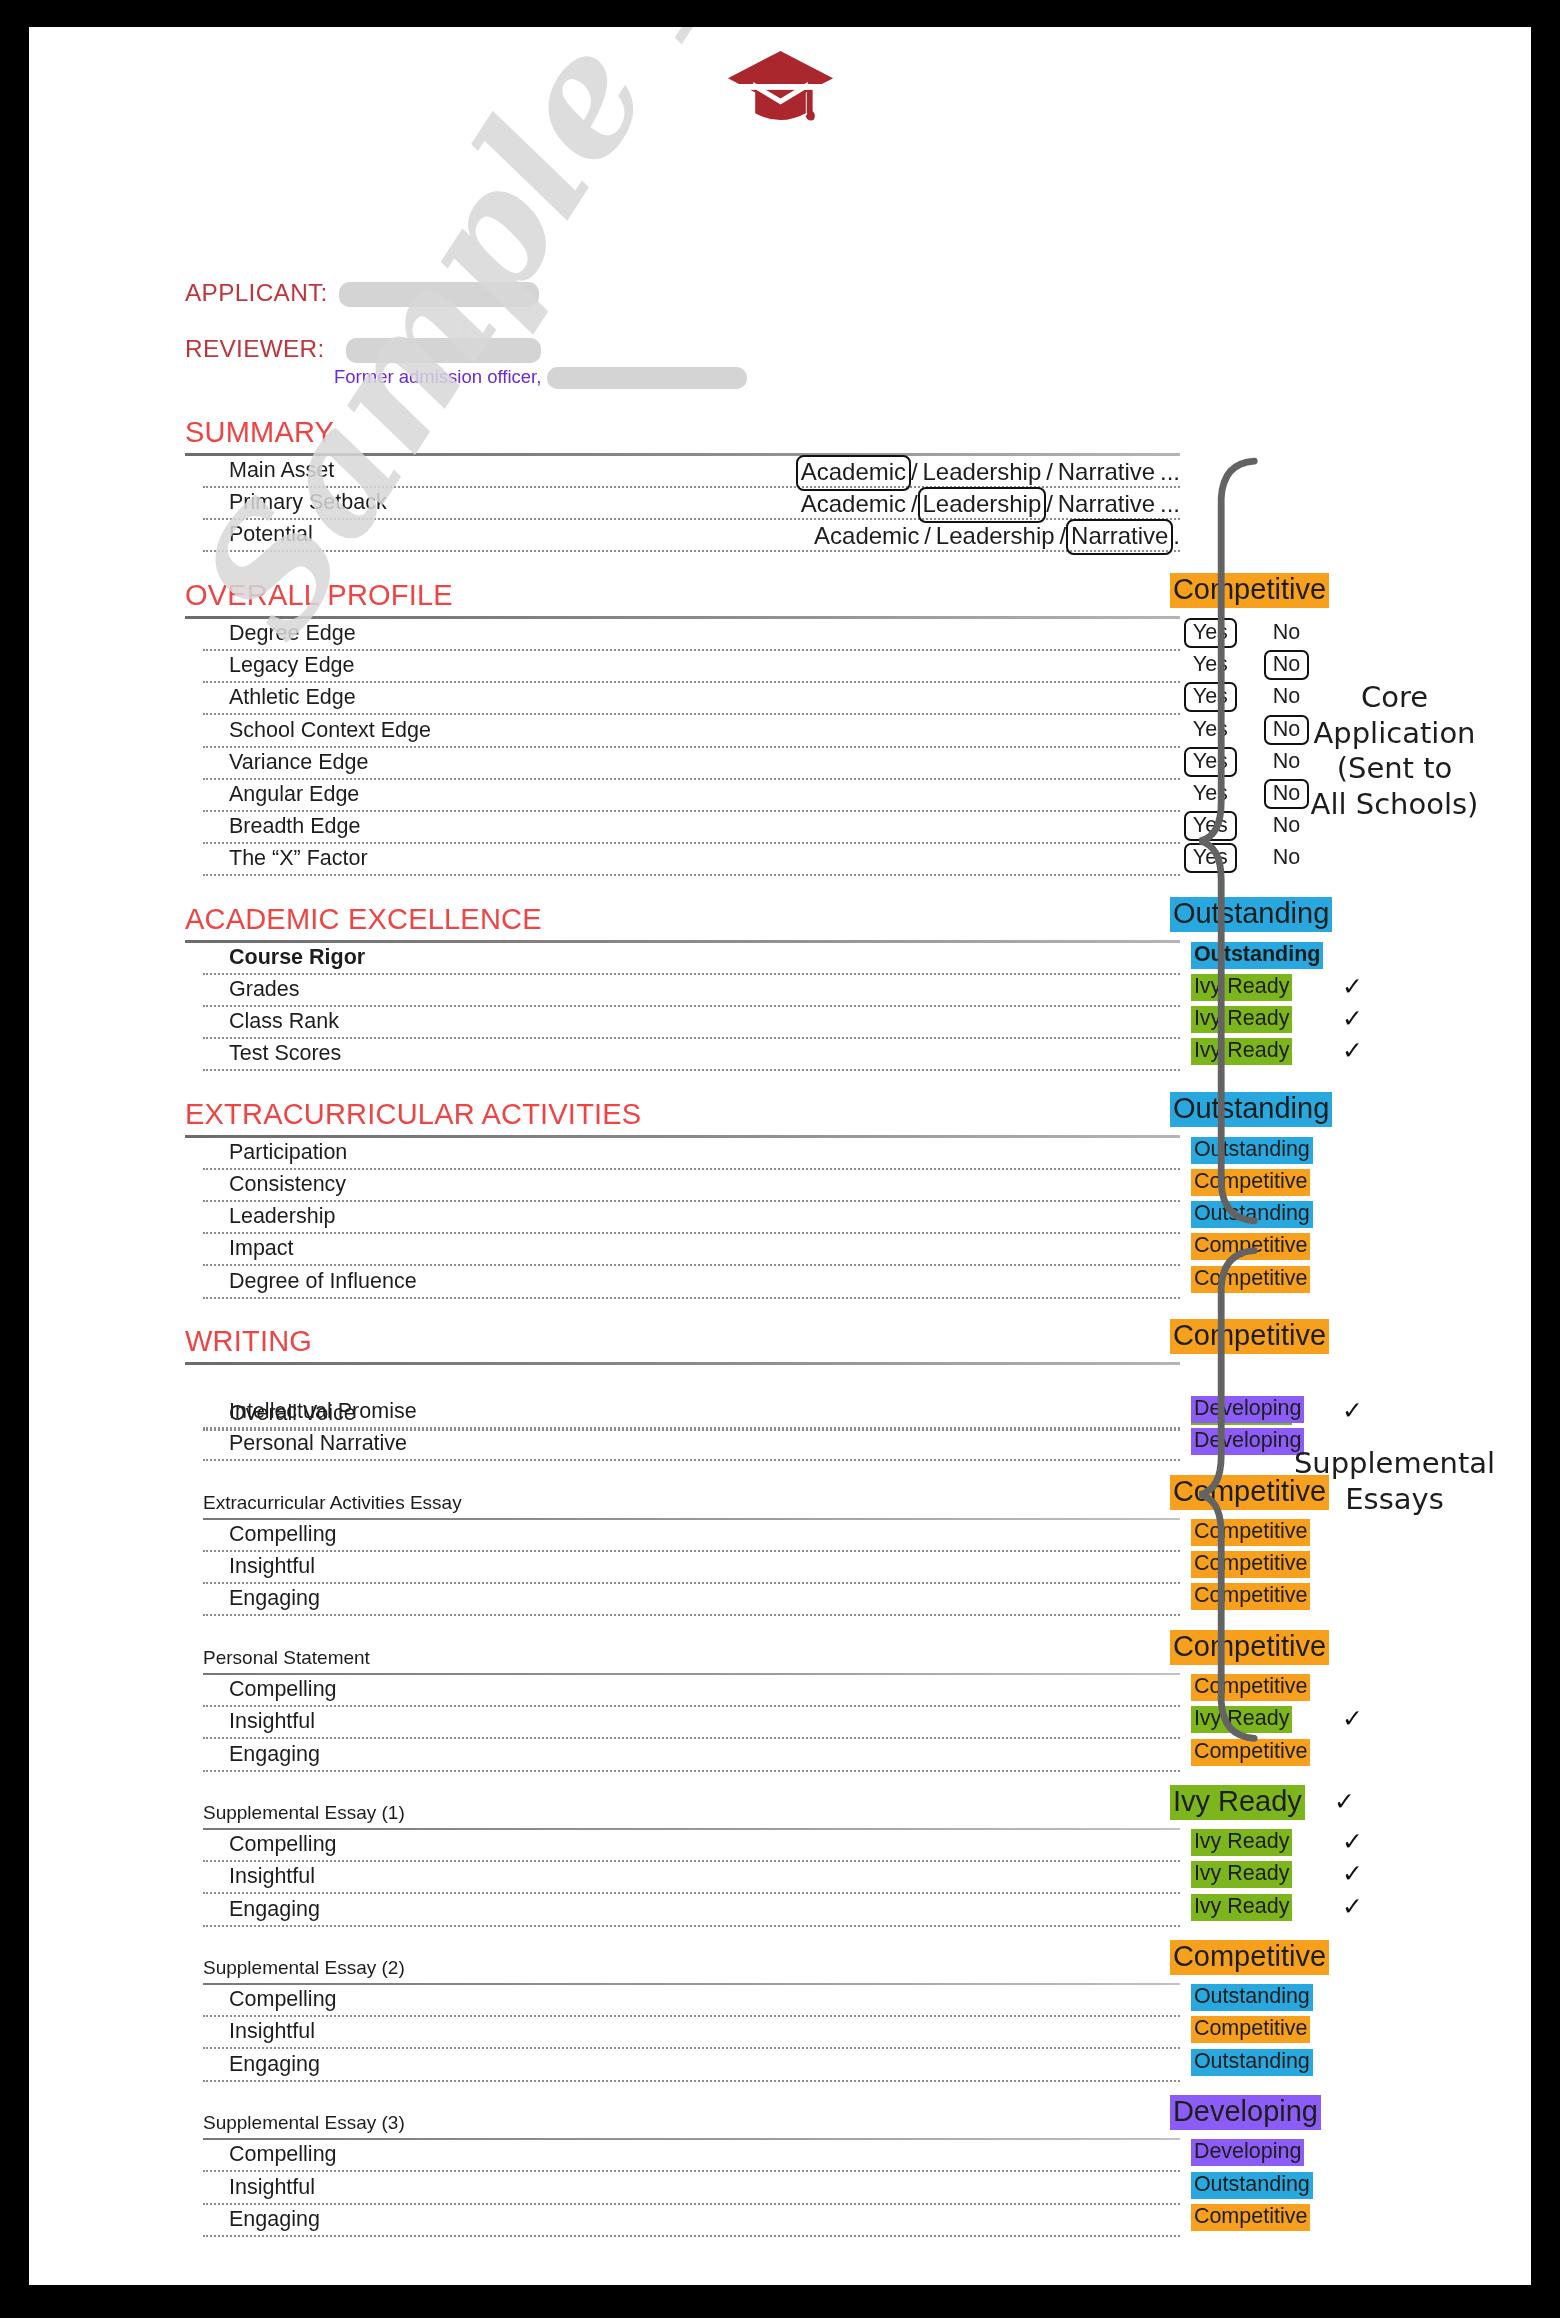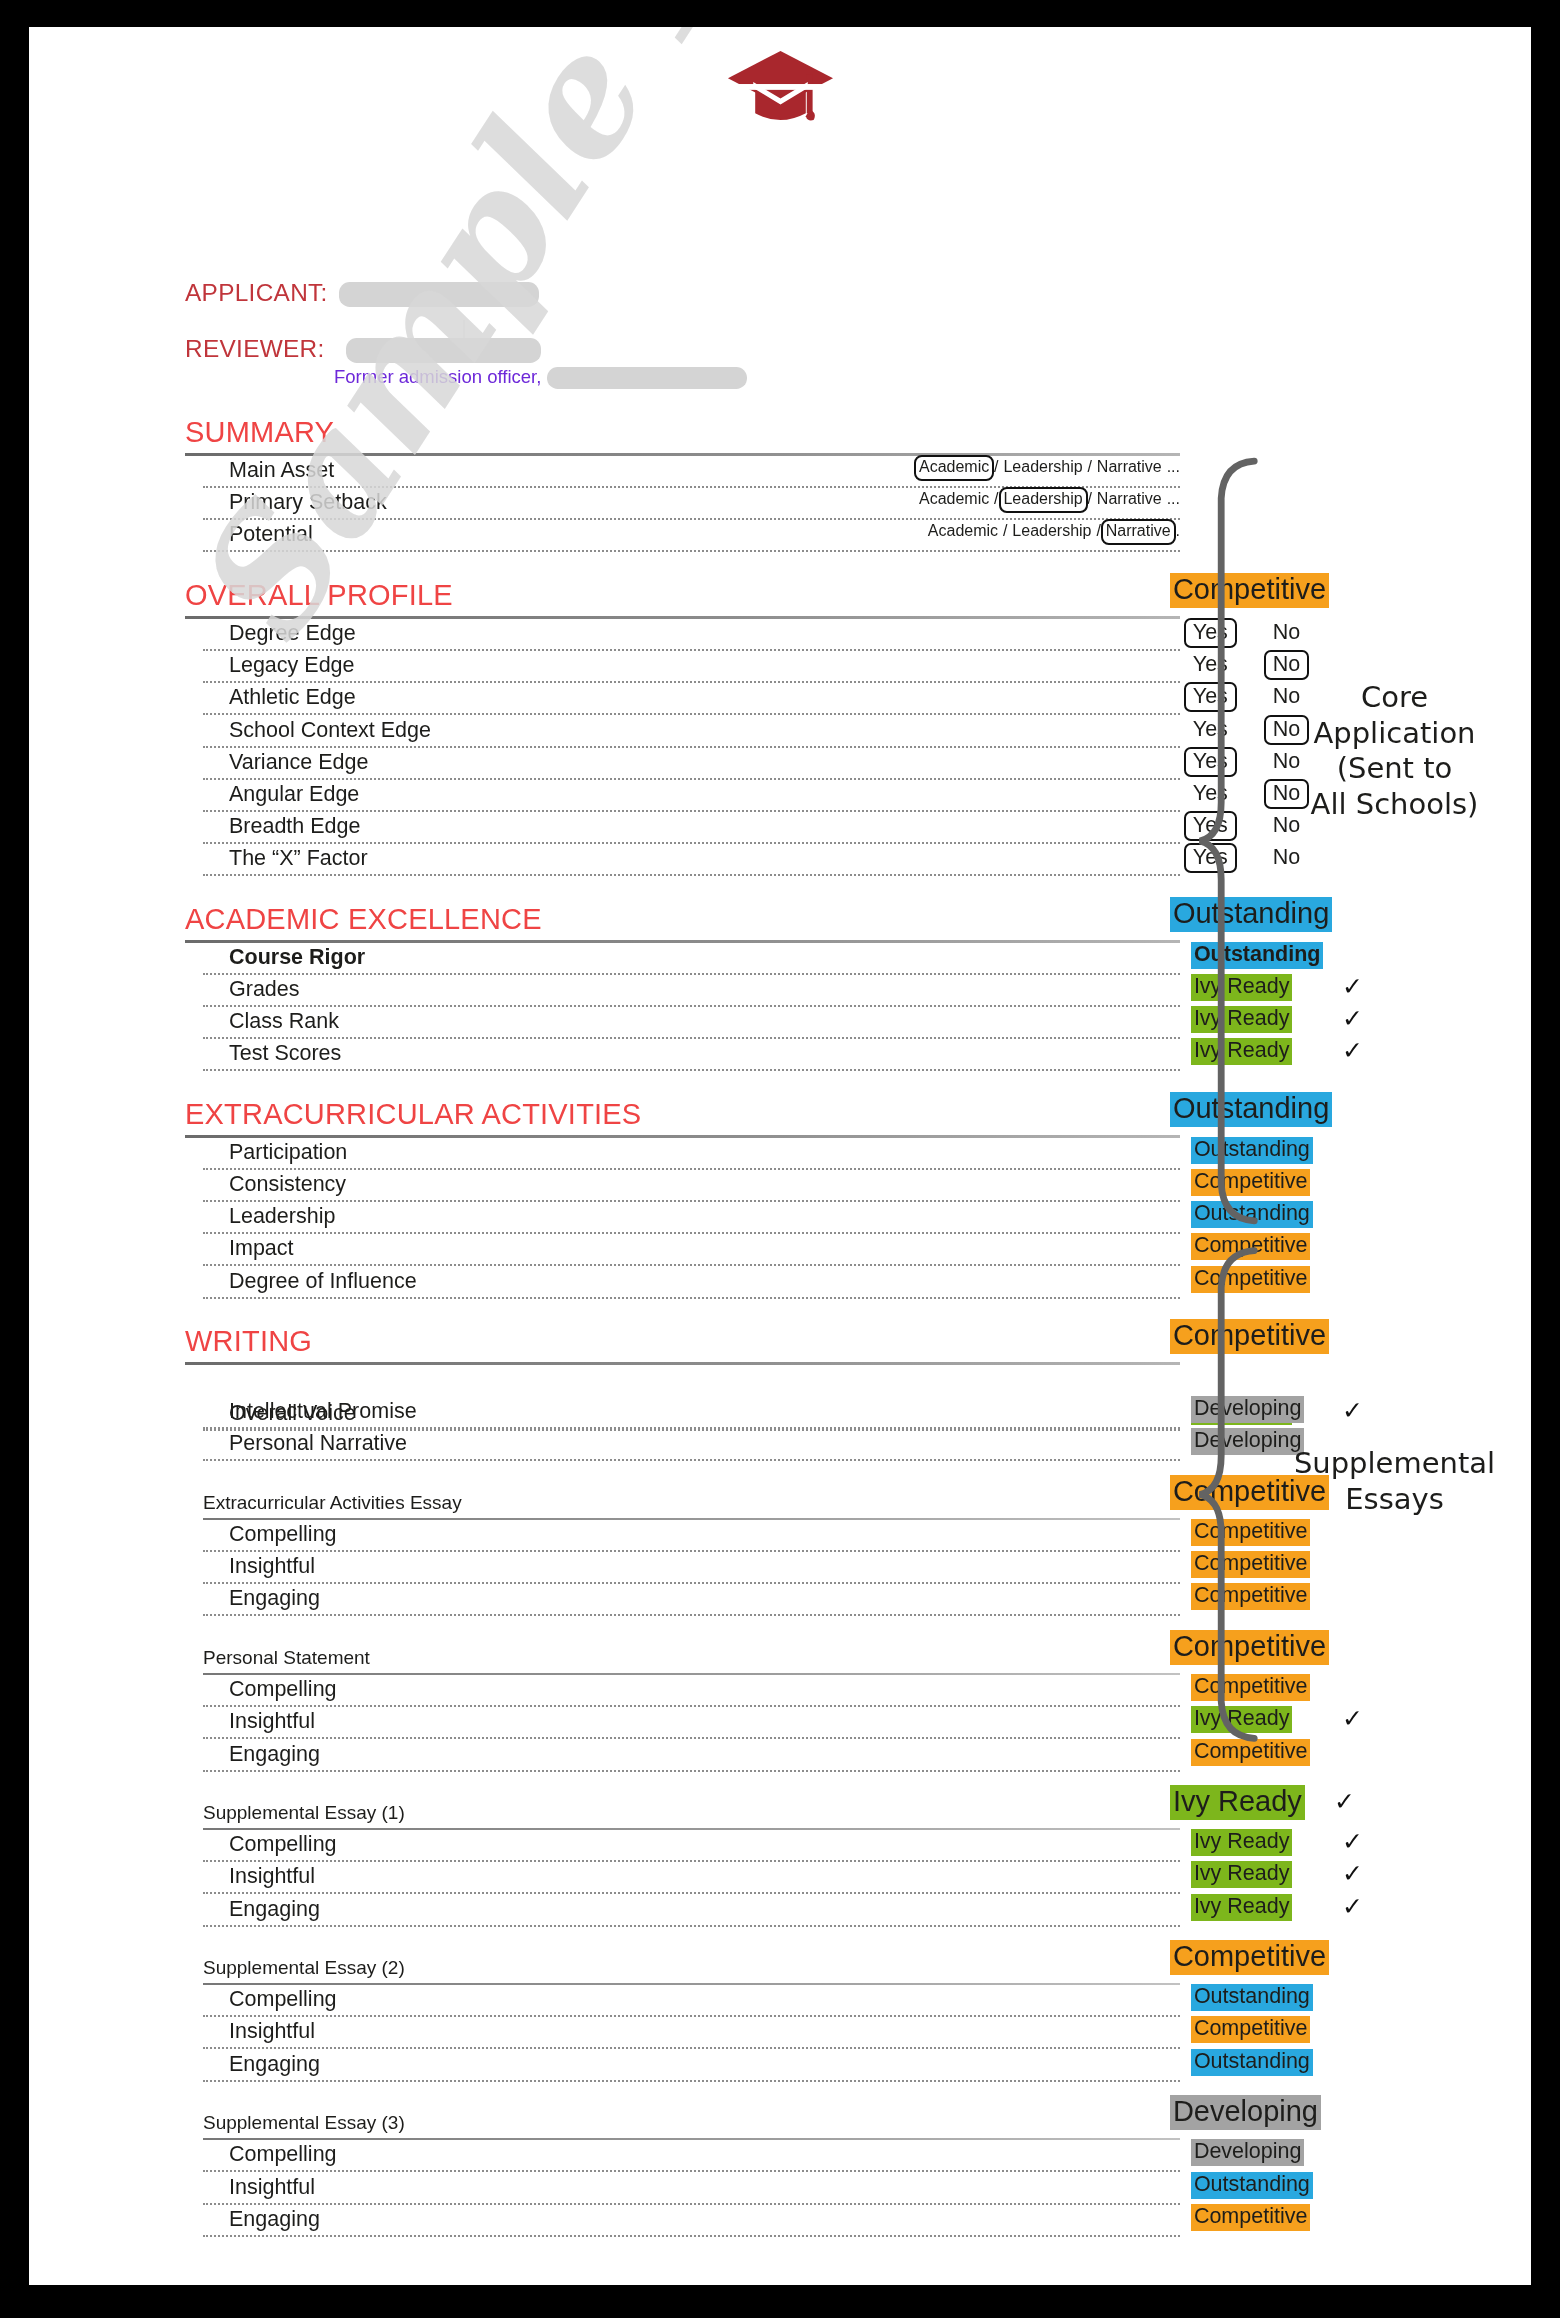--- a/index.html
+++ b/index.html
@@ -187,21 +187,21 @@
     white-space: nowrap;
     line-height: 1;
     padding: 2px 2.9px 3.9px 2.9px;
     box-sizing: border-box;
   }
   .chip.small { font-size: 21.5px; left: 988px; top: -1px; }
   .chip.big   { font-size: 29px; left: 985px; }
   .c-outstanding { background: #29A8DF; }
   .c-ivyready    { background: #7DB61C; }
   .c-competitive { background: #F6A01D; }
-  .c-developing  { background: #a3a3a3; }
+  .c-developing  { background: #8b5cf6; }
 
   .check {
     position: absolute;
     left: 1139px;
     font-size: 25px;
     color: #111;
     font-family: "DejaVu Sans", sans-serif;
   }
   .check.small { top: -2.9px; }
 
@@ -217,21 +217,21 @@
   .yn.yes { left: 981px; top: -1px; }
   .yn.no  { left: 1061px; top: -1px; }
   .yn.on  { border: 2.9px solid #111; padding: 1px 6.8px 2.9px 6.8px; }
   .yn.off { border: 2.9px solid transparent; }
 
   
   .choice-wrap {
     position: absolute;
     right: 0;
     top: -1px;
-    font-size: 16px;
+    font-size: 24px;
     color: #1d1d1b;
     white-space: nowrap;
   }
   .choice { display: inline-block; padding: 1px 2.9px 2.9px 2.9px; border-radius: 7.8px; border:2.9px solid transparent;}
   .choice.on { border: 2.9px solid #111; }
 
   
   .brace-label {
     position: absolute;
     text-align: center;

